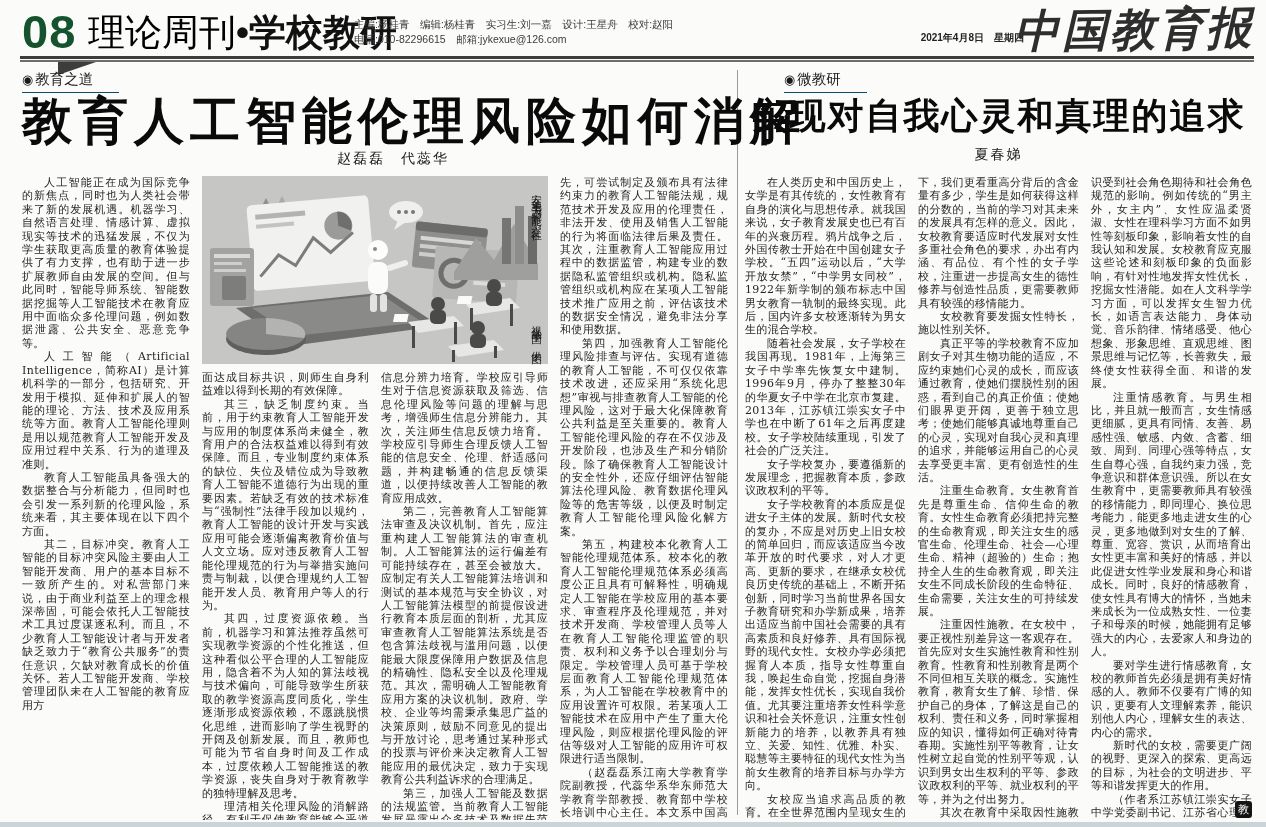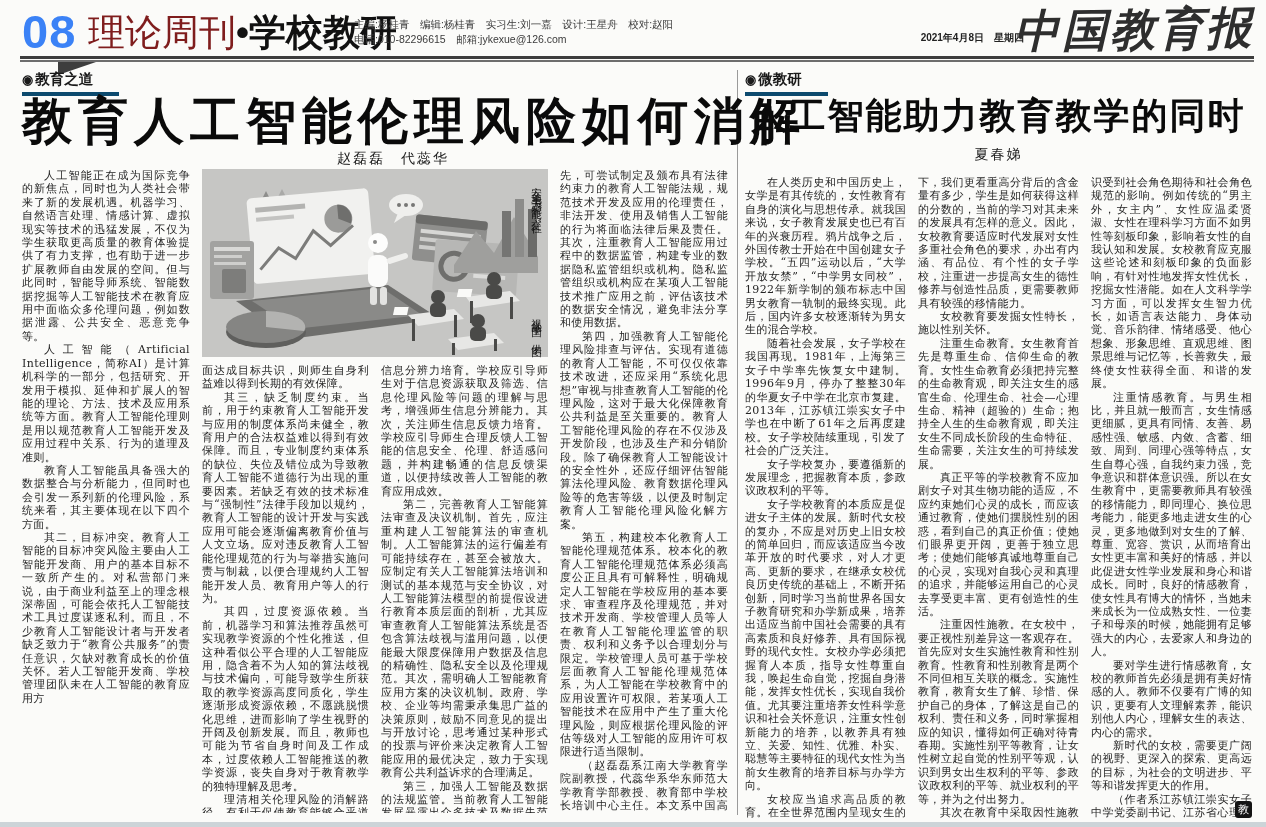--- a/index.html
+++ b/index.html
@@ -5,56 +5,56 @@
   * { margin:0; padding:0; box-sizing:border-box; }
   html,body { background:#888; }
   .page {
     position:relative; width:1266px; height:827px; margin:0 auto;
     background:#fbfbf9; overflow:hidden; color:#1f1f1f;
     font-family:"DejaVu Serif", serif;
   }
   
   .pagenum {
     position:absolute; left:22px; top:4px; font-size:47px; font-weight:700;
-    color:#3b82f6; font-family:"Liberation Sans", sans-serif; letter-spacing:1px;
+    color:#14532d; font-family:"Liberation Sans", sans-serif; letter-spacing:1px;
   }
   .section-title {
     position:absolute; left:88px; top:8px; font-size:37px; color:#222;
     font-family:"Liberation Sans", sans-serif; white-space:nowrap;
   }
-  .section-title .light { font-weight:400; color:#7f1d1d; }
+  .section-title .light { font-weight:400; color:#000000; }
   .section-title .bold  { font-weight:800; color:#111; }
   .staff { position:absolute; left:354px; top:17px; font-size:10.5px; line-height:15px;
            color:#3c3c3c; font-family:"Liberation Sans", sans-serif; }
   .dateline { position:absolute; right:242px; top:31px; font-size:10px; color:#222;
               font-family:"Liberation Sans", sans-serif; font-weight:600; }
   .masthead { position:absolute; right:12px; top:0px; font-size:45px; font-weight:900;
               font-style:italic; color:#2e2e2e; letter-spacing:3px;
               font-family:"DejaVu Serif", serif; transform:rotate(-1deg); }
   .header-rule { position:absolute; left:20px; right:12px; top:56px; height:6px;
                  border-top:3px solid #3d3d3d; border-bottom:2px solid #6d6d6d; }
   .header-notch { position:absolute; left:58px; top:62px; width:0; height:0;
                   border-top:13px solid #3d3d3d; border-right:38px solid transparent; }
   
   .vrule { position:absolute; left:737px; top:70px; bottom:12px; width:1px; background:#9a9a9a; }
-  .tag { position:absolute; top:70px; font-size:14.5px; font-weight:700; color:#1a1a1a;
-         font-family:"Liberation Sans", sans-serif; border-bottom:4px solid #0c4a6e;
+  .tag { position:absolute; top:70px; font-size:14.5px; font-weight:400; color:#1a1a1a;
+         font-family:"Liberation Sans", sans-serif; border-bottom:1px solid #0c4a6e;
          padding:0 26px 3px 0; }
   .tag .bullet { font-size:13px; margin-right:2px; }
-  .l-tag { left:22px; } .r-tag { left:745px;text-align:right; }
+  .l-tag { left:22px; } .r-tag { left:784px;text-align:right; }
   .l-title { position:absolute; left:22px; width:706px; top:88px; text-align:center;
              font-size:50px; font-weight:900; color:#0a0a0a; letter-spacing:6px; white-space:nowrap; }
   .l-authors { position:absolute; left:40px; width:706px; top:150px; text-align:center;
                font-size:14px; color:#1c1c1c; letter-spacing:2px; }
   .r-title { position:absolute; left:745px; width:507px; top:92px; text-align:center;
              font-size:36px; font-weight:900; color:#0a0a0a; letter-spacing:2px; white-space:nowrap; }
   .r-author { position:absolute; left:745px; width:507px; top:146px; text-align:center;
               font-size:14px; color:#1c1c1c; letter-spacing:2px; }
   
-  .body-l { position:absolute; left:22px; top:169px; width:706px; height:644px;
+  .body-l { position:absolute; left:22px; top:176px; width:706px; height:644px;
             display:flex; gap:12px; overflow:hidden; }
   .body-r { position:absolute; left:745px; top:176px; width:507px; height:644px;
             display:flex; gap:12px; overflow:hidden; }
   .col { flex:1 1 0; overflow:hidden; }
   .midgroup { width:346px; flex:0 0 346px; display:flex; flex-direction:column; }
   .midcols { display:flex; gap:12px; flex:1; overflow:hidden; margin-top:7px; }
   .para { font-size:11px; line-height:13.4px; letter-spacing:0.35px; text-align:justify;
           text-indent:2em; color:#242424; }
   .para.cont { text-indent:0; }
   
@@ -216,36 +216,36 @@
           <p class="para">第五，构建校本化教育人工智能伦理规范体系。校本化的教育人工智能伦理规范体系必须高度公正且具有可解释性，明确规定人工智能在学校应用的基本要求、审查程序及伦理规范，并对技术开发商、学校管理人员等人在教育人工智能伦理监管的职责、权利和义务予以合理划分与限定。学校管理人员可基于学校层面教育人工智能伦理规范体系，为人工智能在学校教育中的应用设置许可权限。若某项人工智能技术在应用中产生了重大伦理风险，则应根据伦理风险的评估等级对人工智能的应用许可权限进行适当限制。</p>
           <p class="para">（赵磊磊系江南大学教育学院副教授，代蕊华系华东师范大学教育学部教授、教育部中学校长培训中心主任。本文系中国高等教育学会2020年专项重点课题“高校信息化安全风险防范与化解研究”[2020XXHD04]成果）</p>
         </div>
     </div>
   </div>
 
   <div>
     <div class="tag r-tag">
       <span class="bullet">◉</span><span>微教研</span>
     </div>
-    <h1 class="r-title">人工智能助力教育教学的同时</h1>
+    <h1 class="r-title">实现对自我心灵和真理的追求</h1>
     <div class="r-author">夏春娣</div>
 
     <div class="body-r">
       <div class="col">
           <p class="para">在人类历史和中国历史上，女学是有其传统的，女性教育有自身的演化与思想传承。就我国来说，女子教育发展史也已有百年的兴衰历程。鸦片战争之后，外国传教士开始在中国创建女子学校。“五四”运动以后，“大学开放女禁”，“中学男女同校”，1922年新学制的颁布标志中国男女教育一轨制的最终实现。此后，国内许多女校逐渐转为男女生的混合学校。</p>
           <p class="para">随着社会发展，女子学校在我国再现。1981年，上海第三女子中学率先恢复女中建制。1996年9月，停办了整整30年的华夏女子中学在北京市复建。2013年，江苏镇江崇实女子中学也在中断了61年之后再度建校。女子学校陆续重现，引发了社会的广泛关注。</p>
           <p class="para">女子学校复办，要遵循新的发展理念，把握教育本质，参政议政权利的平等。</p>
           <p class="para">女子学校教育的本质应是促进女子主体的发展。新时代女校的复办，不应是对历史上旧女校的简单回归，而应该适应当今改革开放的时代要求，对人才更高、更新的要求，在继承女校优良历史传统的基础上，不断开拓创新，同时学习当前世界各国女子教育研究和办学新成果，培养出适应当前中国社会需要的具有高素质和良好修养、具有国际视野的现代女性。女校办学必须把握育人本质，指导女性尊重自我，唤起生命自觉，挖掘自身潜能，发挥女性优长，实现自我价值。尤其要注重培养女性科学意识和社会关怀意识，注重女性创新能力的培养，以教养具有独立、关爱、知性、优雅、朴实、聪慧等主要特征的现代女性为当前女生教育的培养目标与办学方向。</p>
           <p class="para">女校应当追求高品质的教育。在全世界范围内呈现女生的成绩普遍优于男生的现状</p>
         </div>
       <div class="col">
           <p class="para cont">下，我们更看重高分背后的含金量有多少，学生是如何获得这样的分数的，当前的学习对其未来的发展具有怎样的意义。因此，女校教育要适应时代发展对女性多重社会角色的要求，办出有内涵、有品位、有个性的女子学校，注重进一步提高女生的德性修养与创造性品质，更需要教师具有较强的移情能力。</p>
           <p class="para">女校教育要发掘女性特长，施以性别关怀。</p>
+          <p class="para">真正平等的学校教育不应加剧女子对其生物功能的适应，不应约束她们心灵的成长，而应该通过教育，使她们摆脱性别的困惑，看到自己的真正价值；使她们眼界更开阔，更善于独立思考；使她们能够真诚地尊重自己的心灵，实现对自我心灵和真理的追求，并能够运用自己的心灵去享受更丰富、更有创造性的生活。</p>
           <p class="para">注重生命教育。女生教育首先是尊重生命、信仰生命的教育。女性生命教育必须把持完整的生命教育观，即关注女生的感官生命、伦理生命、社会—心理生命、精神（超验的）生命；抱持全人生的生命教育观，即关注女生不同成长阶段的生命特征、生命需要，关注女生的可持续发展。</p>
-          <p class="para">真正平等的学校教育不应加剧女子对其生物功能的适应，不应约束她们心灵的成长，而应该通过教育，使她们摆脱性别的困惑，看到自己的真正价值；使她们眼界更开阔，更善于独立思考；使她们能够真诚地尊重自己的心灵，实现对自我心灵和真理的追求，并能够运用自己的心灵去享受更丰富、更有创造性的生活。</p>
           <p class="para">注重因性施教。在女校中，要正视性别差异这一客观存在。首先应对女生实施性教育和性别教育。性教育和性别教育是两个不同但相互关联的概念。实施性教育，教育女生了解、珍惜、保护自己的身体，了解这是自己的权利、责任和义务，同时掌握相应的知识，懂得如何正确对待青春期。实施性别平等教育，让女性树立起自觉的性别平等观，认识到男女出生权利的平等、参政议政权利的平等、就业权利的平等，并为之付出努力。</p>
           <p class="para">其次在教育中采取因性施教的策略。女性的社会角色意</p>
         </div>
       <div class="col">
           <p class="para cont">识受到社会角色期待和社会角色规范的影响。例如传统的“男主外，女主内”、女性应温柔贤淑、女性在理科学习方面不如男性等刻板印象，影响着女性的自我认知和发展。女校教育应克服这些论述和刻板印象的负面影响，有针对性地发挥女性优长，挖掘女性潜能。如在人文科学学习方面，可以发挥女生智力优长，如语言表达能力、身体动觉、音乐韵律、情绪感受、他心想象、形象思维、直观思维、图景思维与记忆等，长善救失，最终使女性获得全面、和谐的发展。</p>
           <p class="para">注重情感教育。与男生相比，并且就一般而言，女生情感更细腻，更具有同情、友善、易感性强、敏感、内敛、含蓄、细致、周到、同理心强等特点，女生自尊心强，自我约束力强，竞争意识和群体意识强。所以在女生教育中，更需要教师具有较强的移情能力，即同理心、换位思考能力，能更多地走进女生的心灵，更多地做到对女生的了解、尊重、宽容、赏识，从而培育出女性更丰富和美好的情感，并以此促进女性学业发展和身心和谐成长。同时，良好的情感教育，使女性具有博大的情怀，当她未来成长为一位成熟女性、一位妻子和母亲的时候，她能拥有足够强大的内心，去爱家人和身边的人。</p>
           <p class="para">要对学生进行情感教育，女校的教师首先必须是拥有美好情感的人。教师不仅要有广博的知识，更要有人文理解素养，能识别他人内心，理解女生的表达、内心的需求。</p>
           <p class="para">新时代的女校，需要更广阔的视野、更深入的探索、更高远的目标，为社会的文明进步、平等和谐发挥更大的作用。</p>
           <p class="para">（作者系江苏镇江崇实女子中学党委副书记、江苏省心理特级教师、国家二级心理咨询师）</p>
         </div>

